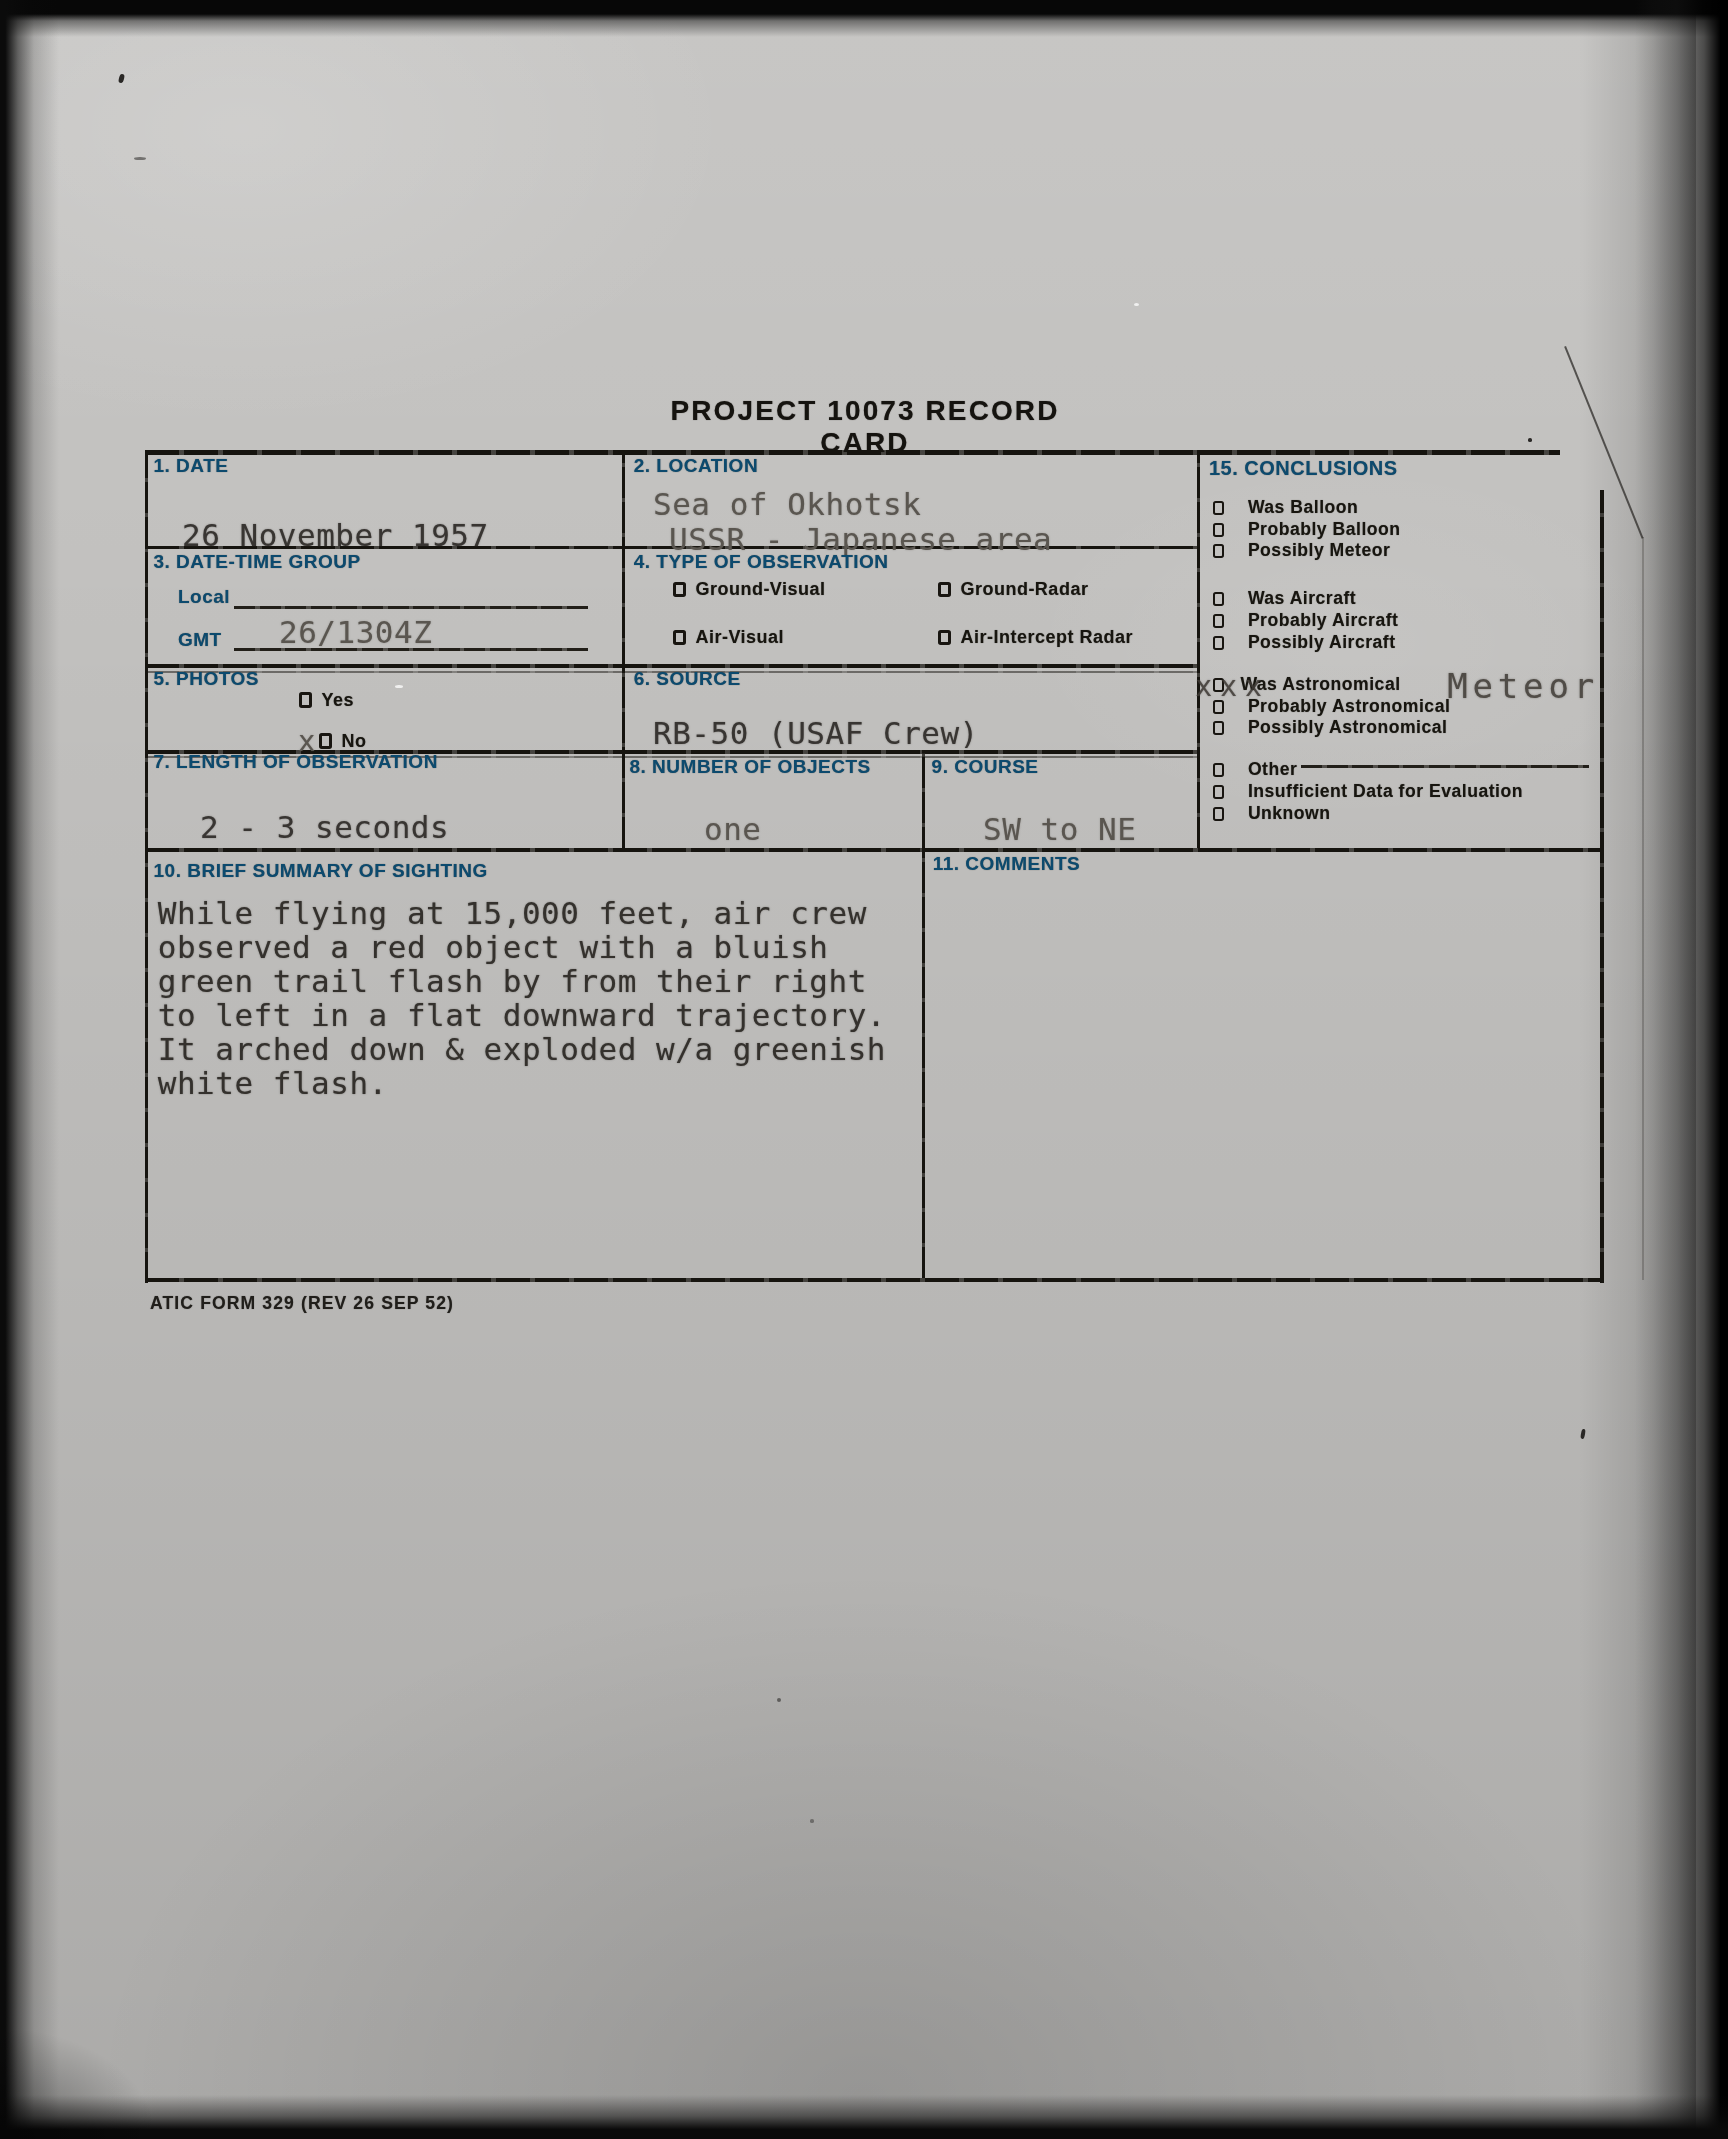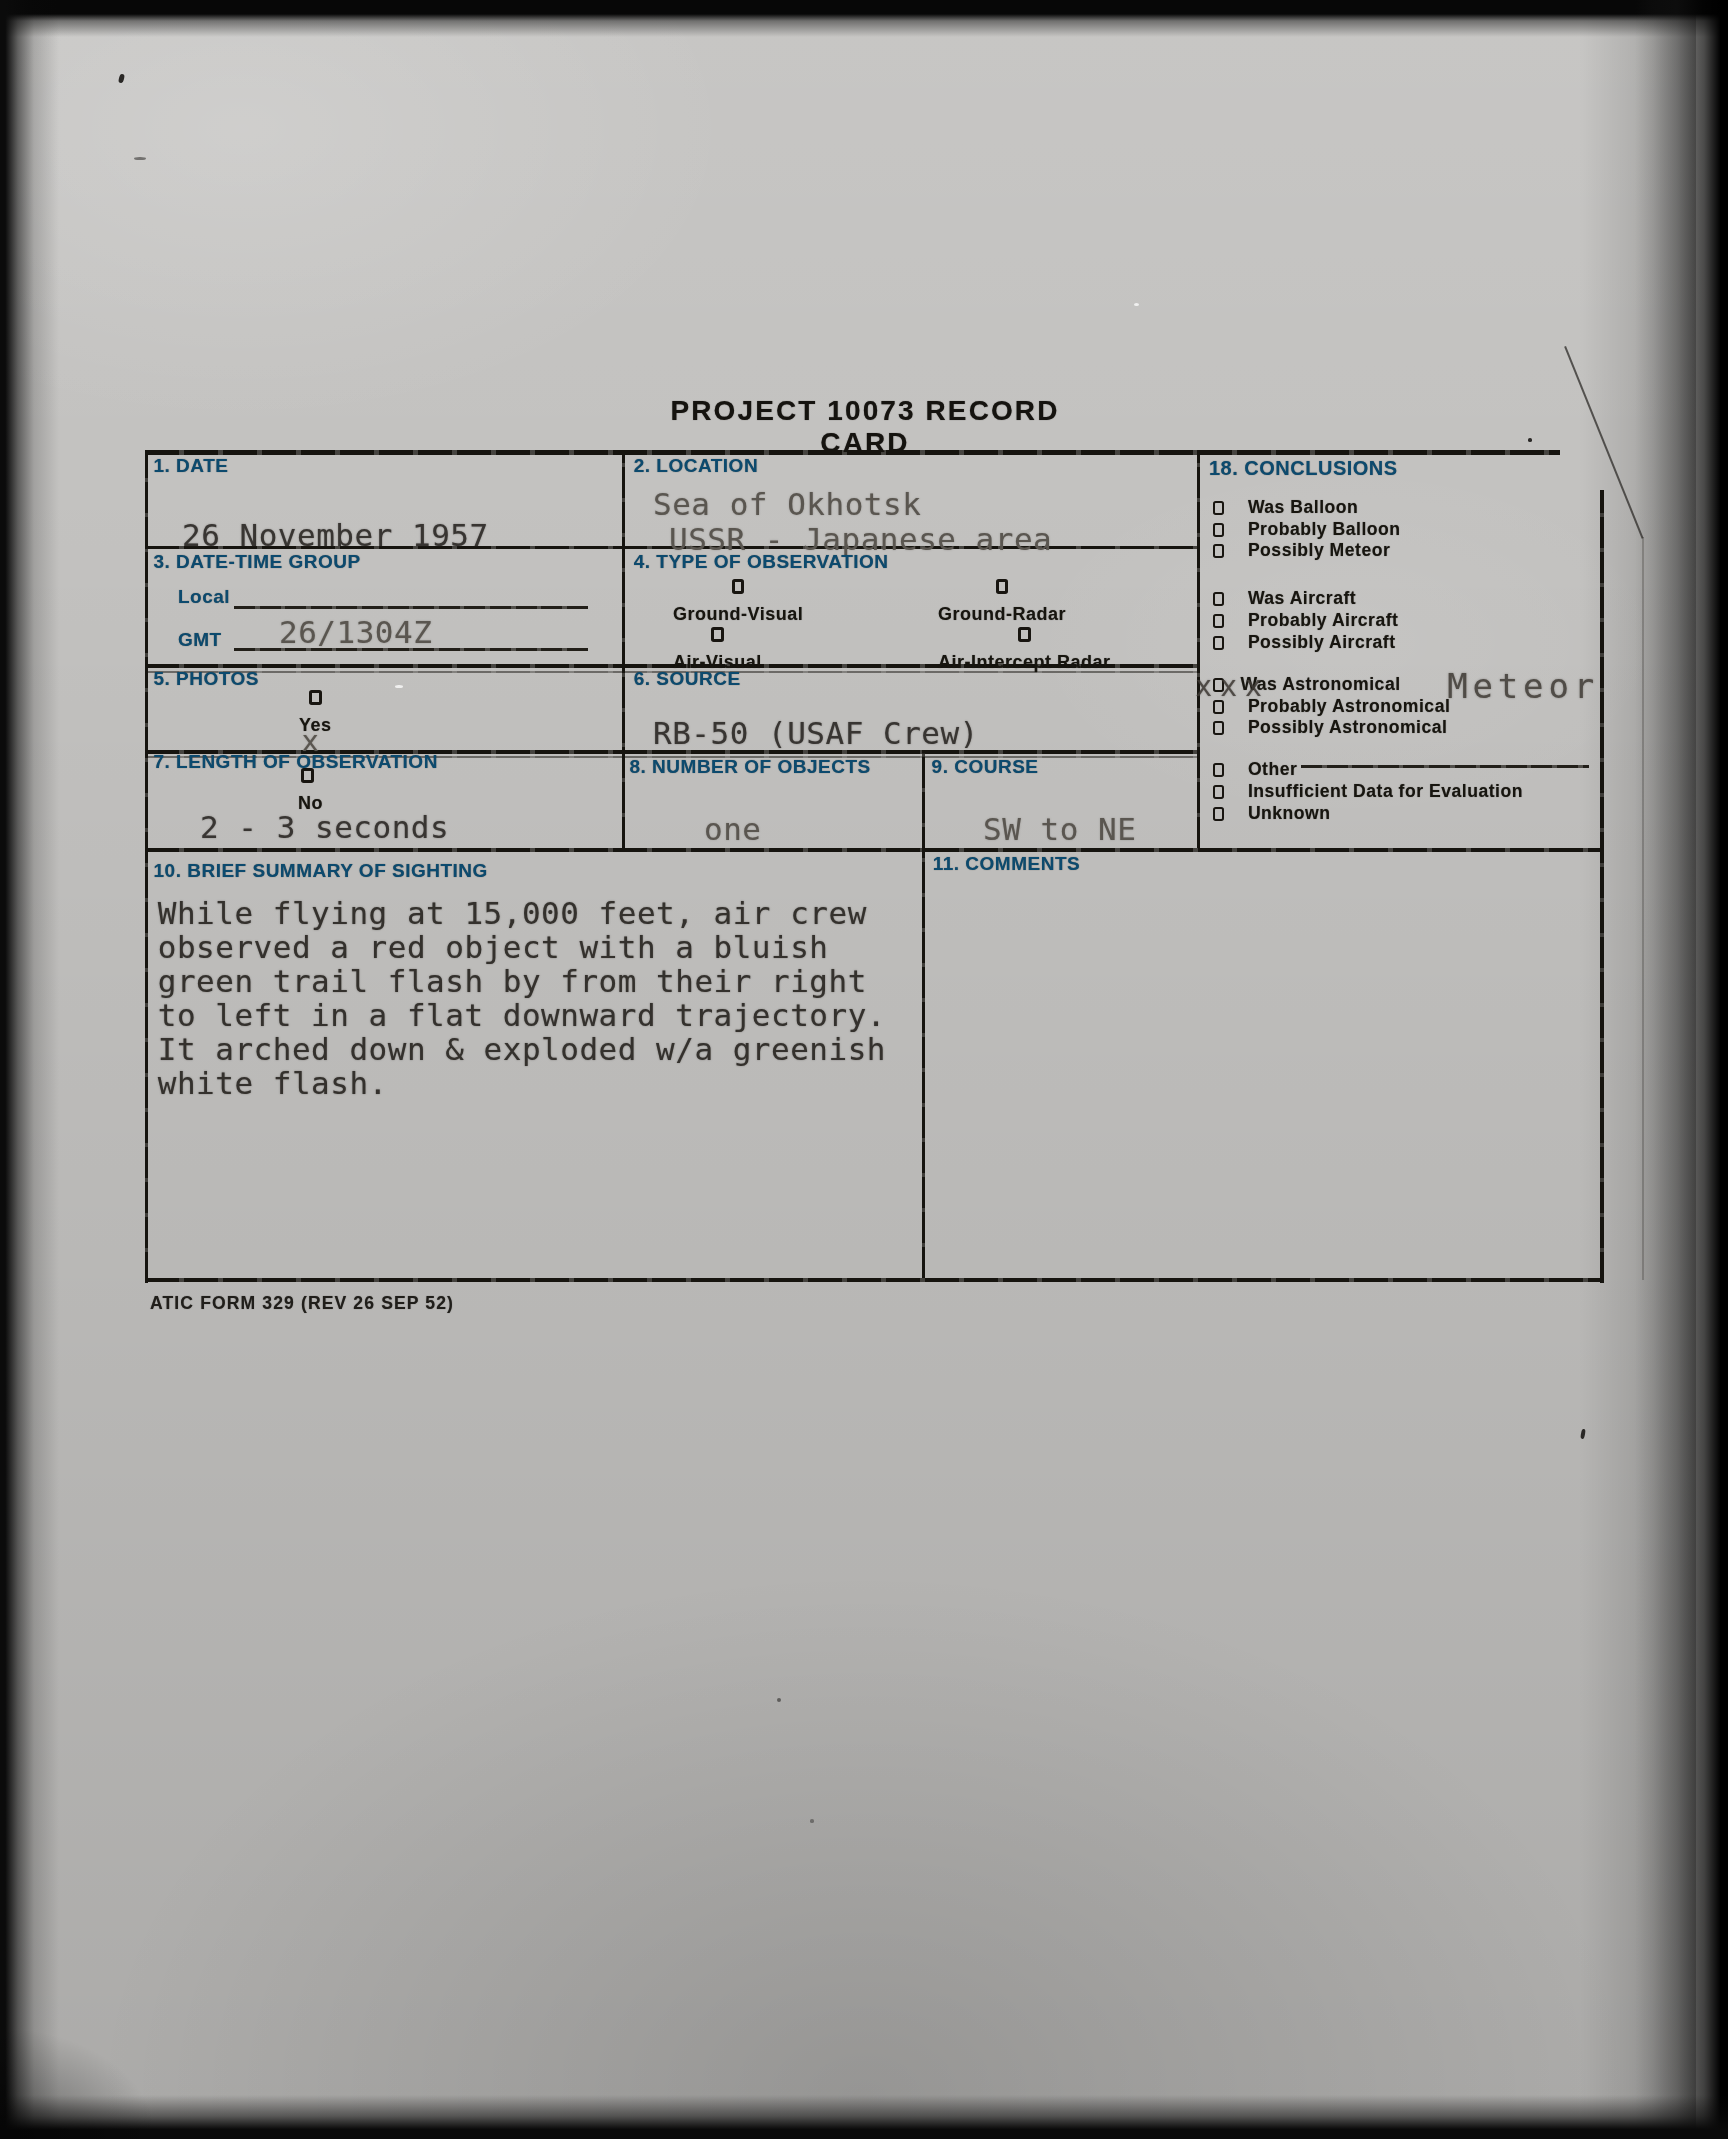--- a/index.html
+++ b/index.html
@@ -45,21 +45,21 @@
   .cell-label{position:absolute;font-size:19px;font-weight:700;letter-spacing:0.5px;
     color:#0c4a6e;text-shadow:0 0 1.1px rgba(23,21,15,.5);white-space:nowrap;}
 
   .typed{position:absolute;font-family:"DejaVu Sans Mono","Liberation Mono",monospace;
     font-size:31px;color:#383532;letter-spacing:0.5px;white-space:pre;
     text-shadow:0 0 1.6px rgba(56,53,50,.55);}
   .typed.light{color:#5a5650;text-shadow:0 0 1.6px rgba(90,86,80,.5);}
 
   .cb{display:inline-block;box-sizing:border-box;width:12.8px;height:15.4px;
     border:3.2px solid #181510;border-radius:2.7px;background:transparent;flex:none;}
-  .opt{position:absolute;display:flex;align-items:center;gap:9.6px;flex-direction:column;}
+  .opt{position:absolute;display:flex;align-items:center;gap:9.6px;}
   .opt-label{font-size:18px;font-weight:700;letter-spacing:0.5px;color:#17150f;
     text-shadow:0 0 1.1px rgba(23,21,15,.45);white-space:nowrap;}
 
   .u-line{position:absolute;height:2.7px;
     background:repeating-linear-gradient(90deg,#221f19 0 21px, rgba(34,31,25,.7) 21px 25.6px);}
 
   
   .crow{position:absolute;left:13.3px;display:flex;align-items:center;gap:23.4px;height:23.4px;}
   .crow .cb{width:11.2px;height:14px;border-width:2.7px;}
   .crow .opt-label{font-size:17.6px;}
@@ -177,21 +177,21 @@
       <div class="cell-label" style="left:7.5px;top:6.4px">8. NUMBER OF OBJECTS</div>
       <div class="typed light" style="left:82px;top:61px">one</div>
     </div>
 
     <div class="cell" style="left:777px;top:300px;width:275px;height:98px">
       <div class="cell-label" style="left:9.6px;top:6.4px">9. COURSE</div>
       <div class="typed light" style="left:61px;top:61px">SW to NE</div>
     </div>
 
     <div class="cell" style="left:1055px;top:0;width:400px;height:398px">
-      <div class="cell-label" style="left:9px;top:7px;font-size:20px">18. CONCLUSIONS</div>
+      <div class="cell-label" style="left:9px;top:7px;font-size:20px">15. CONCLUSIONS</div>
 
       <div class="crow" style="top:46px">
         <span class="cb"></span>
         <span class="opt-label">Was Balloon</span>
       </div>
       <div class="crow" style="top:68px">
         <span class="cb"></span>
         <span class="opt-label">Probably Balloon</span>
       </div>
       <div class="crow" style="top:89px">

